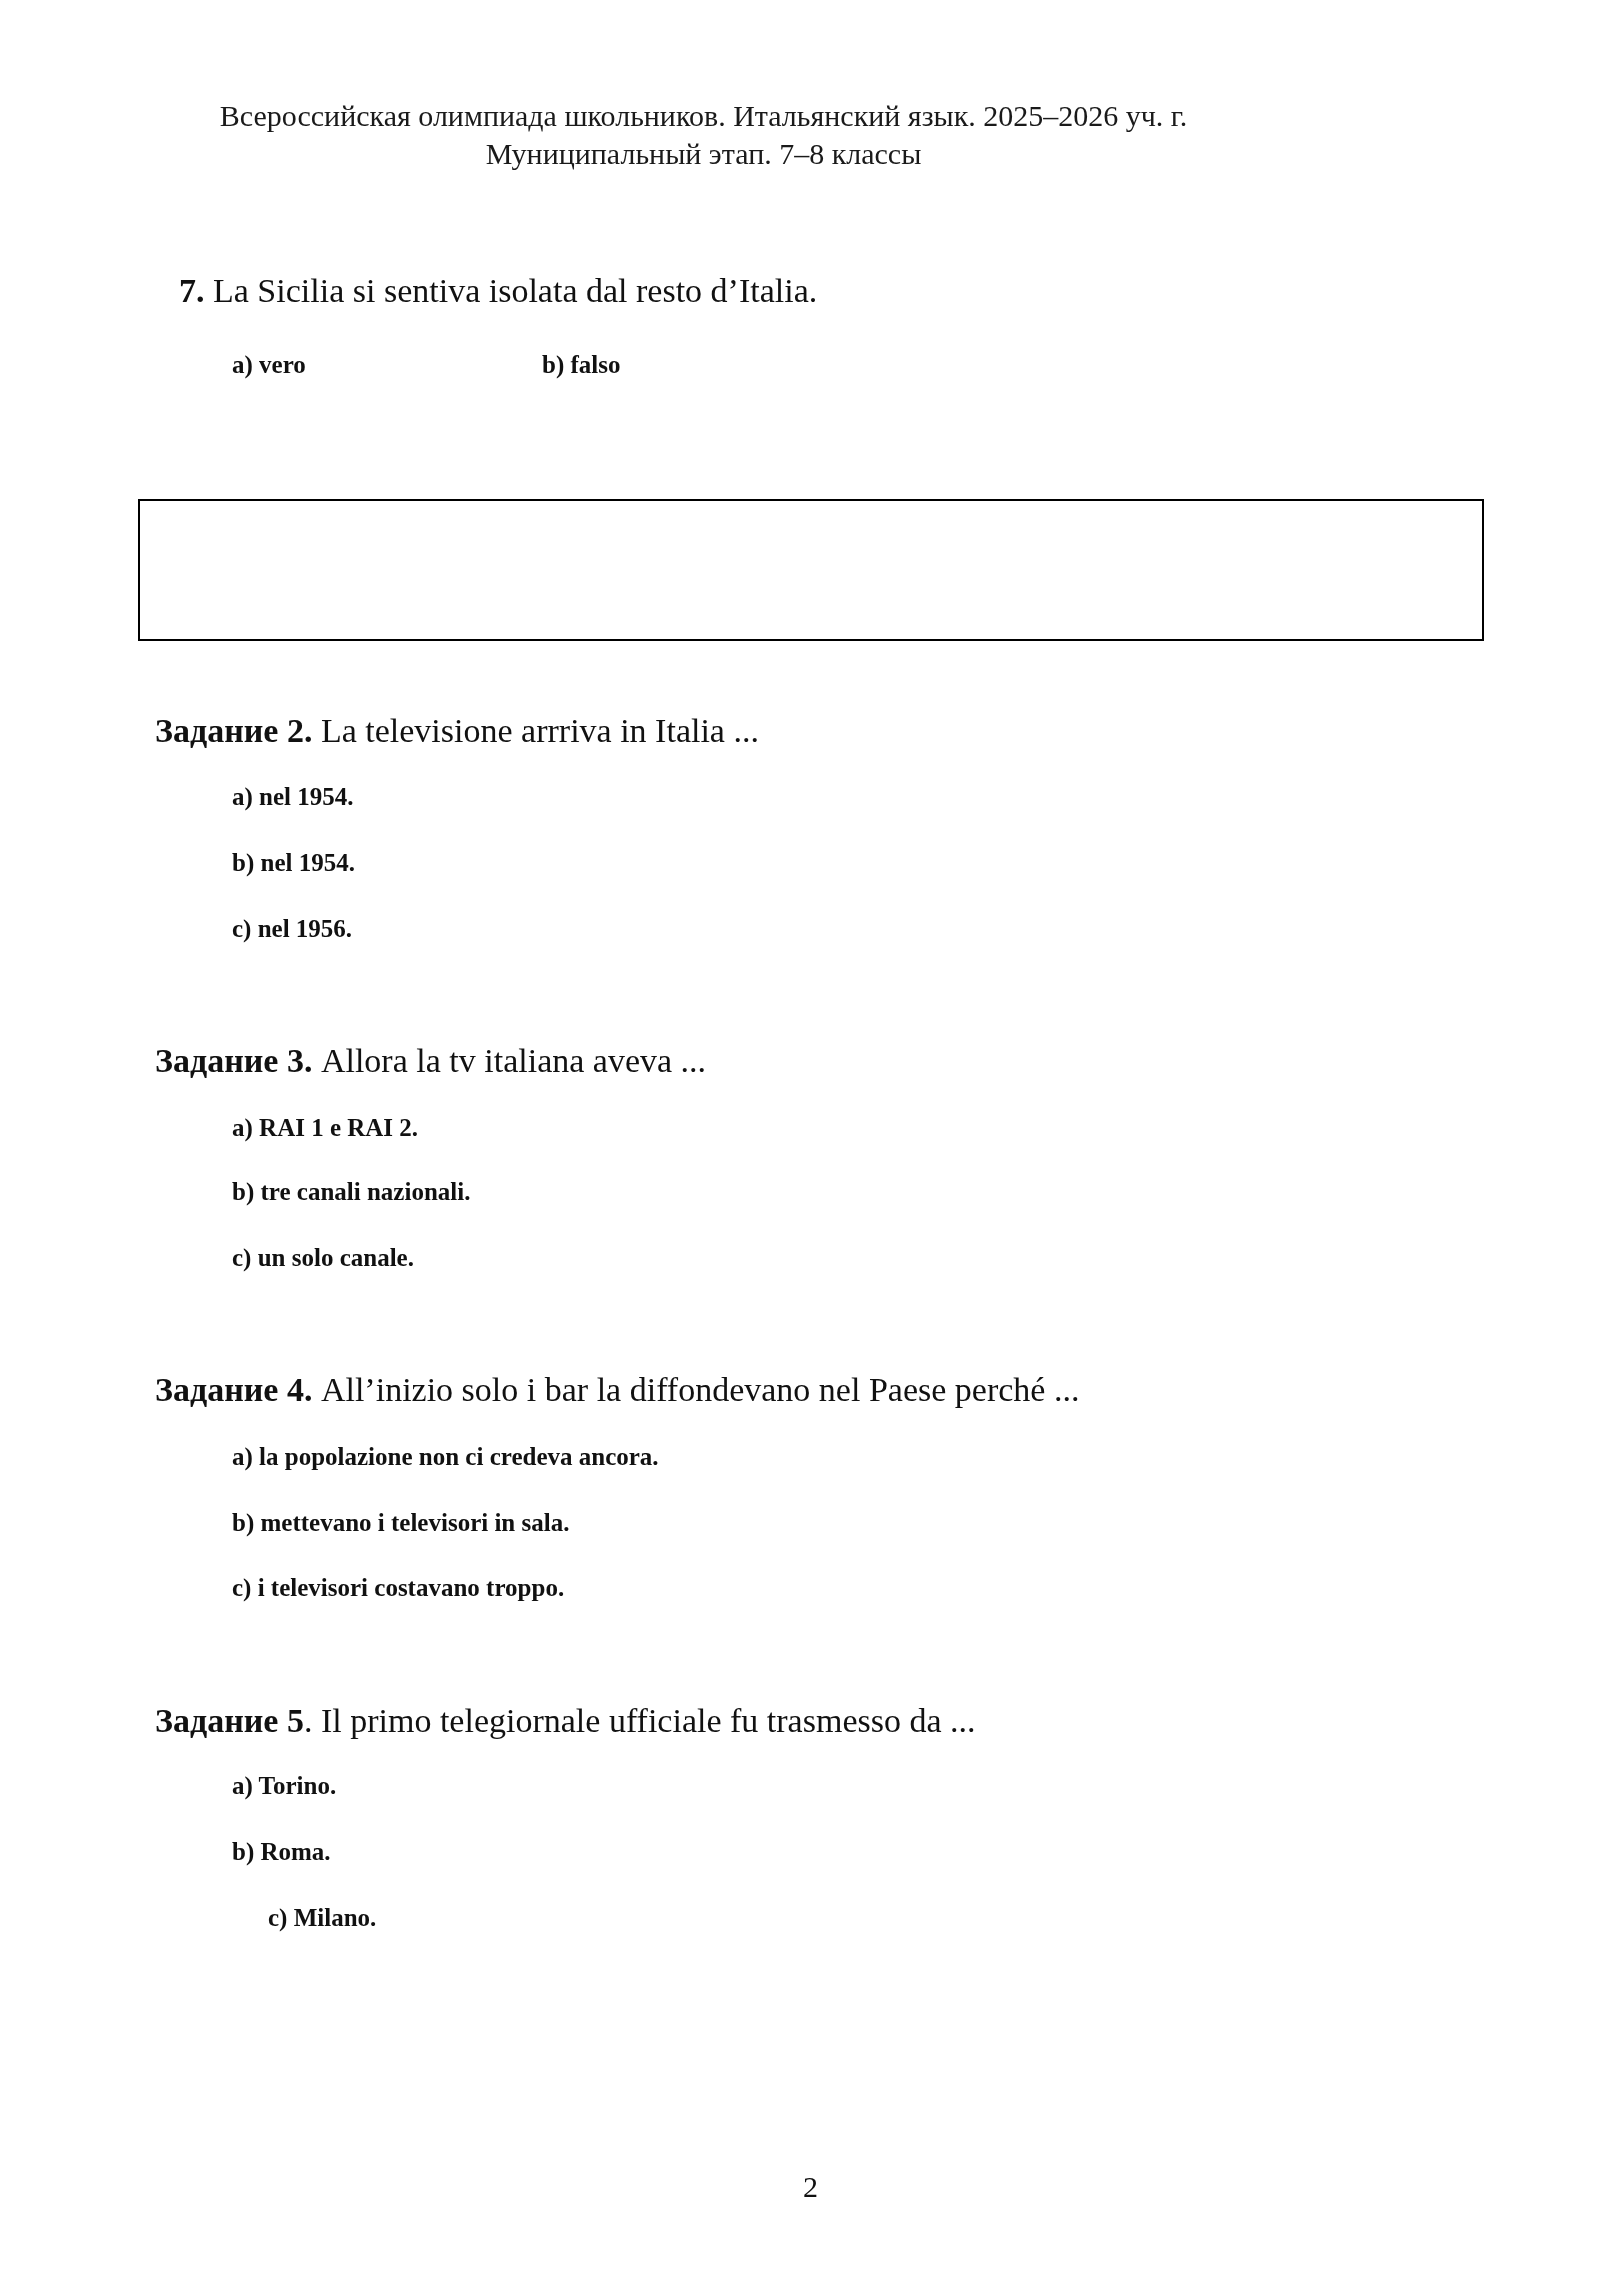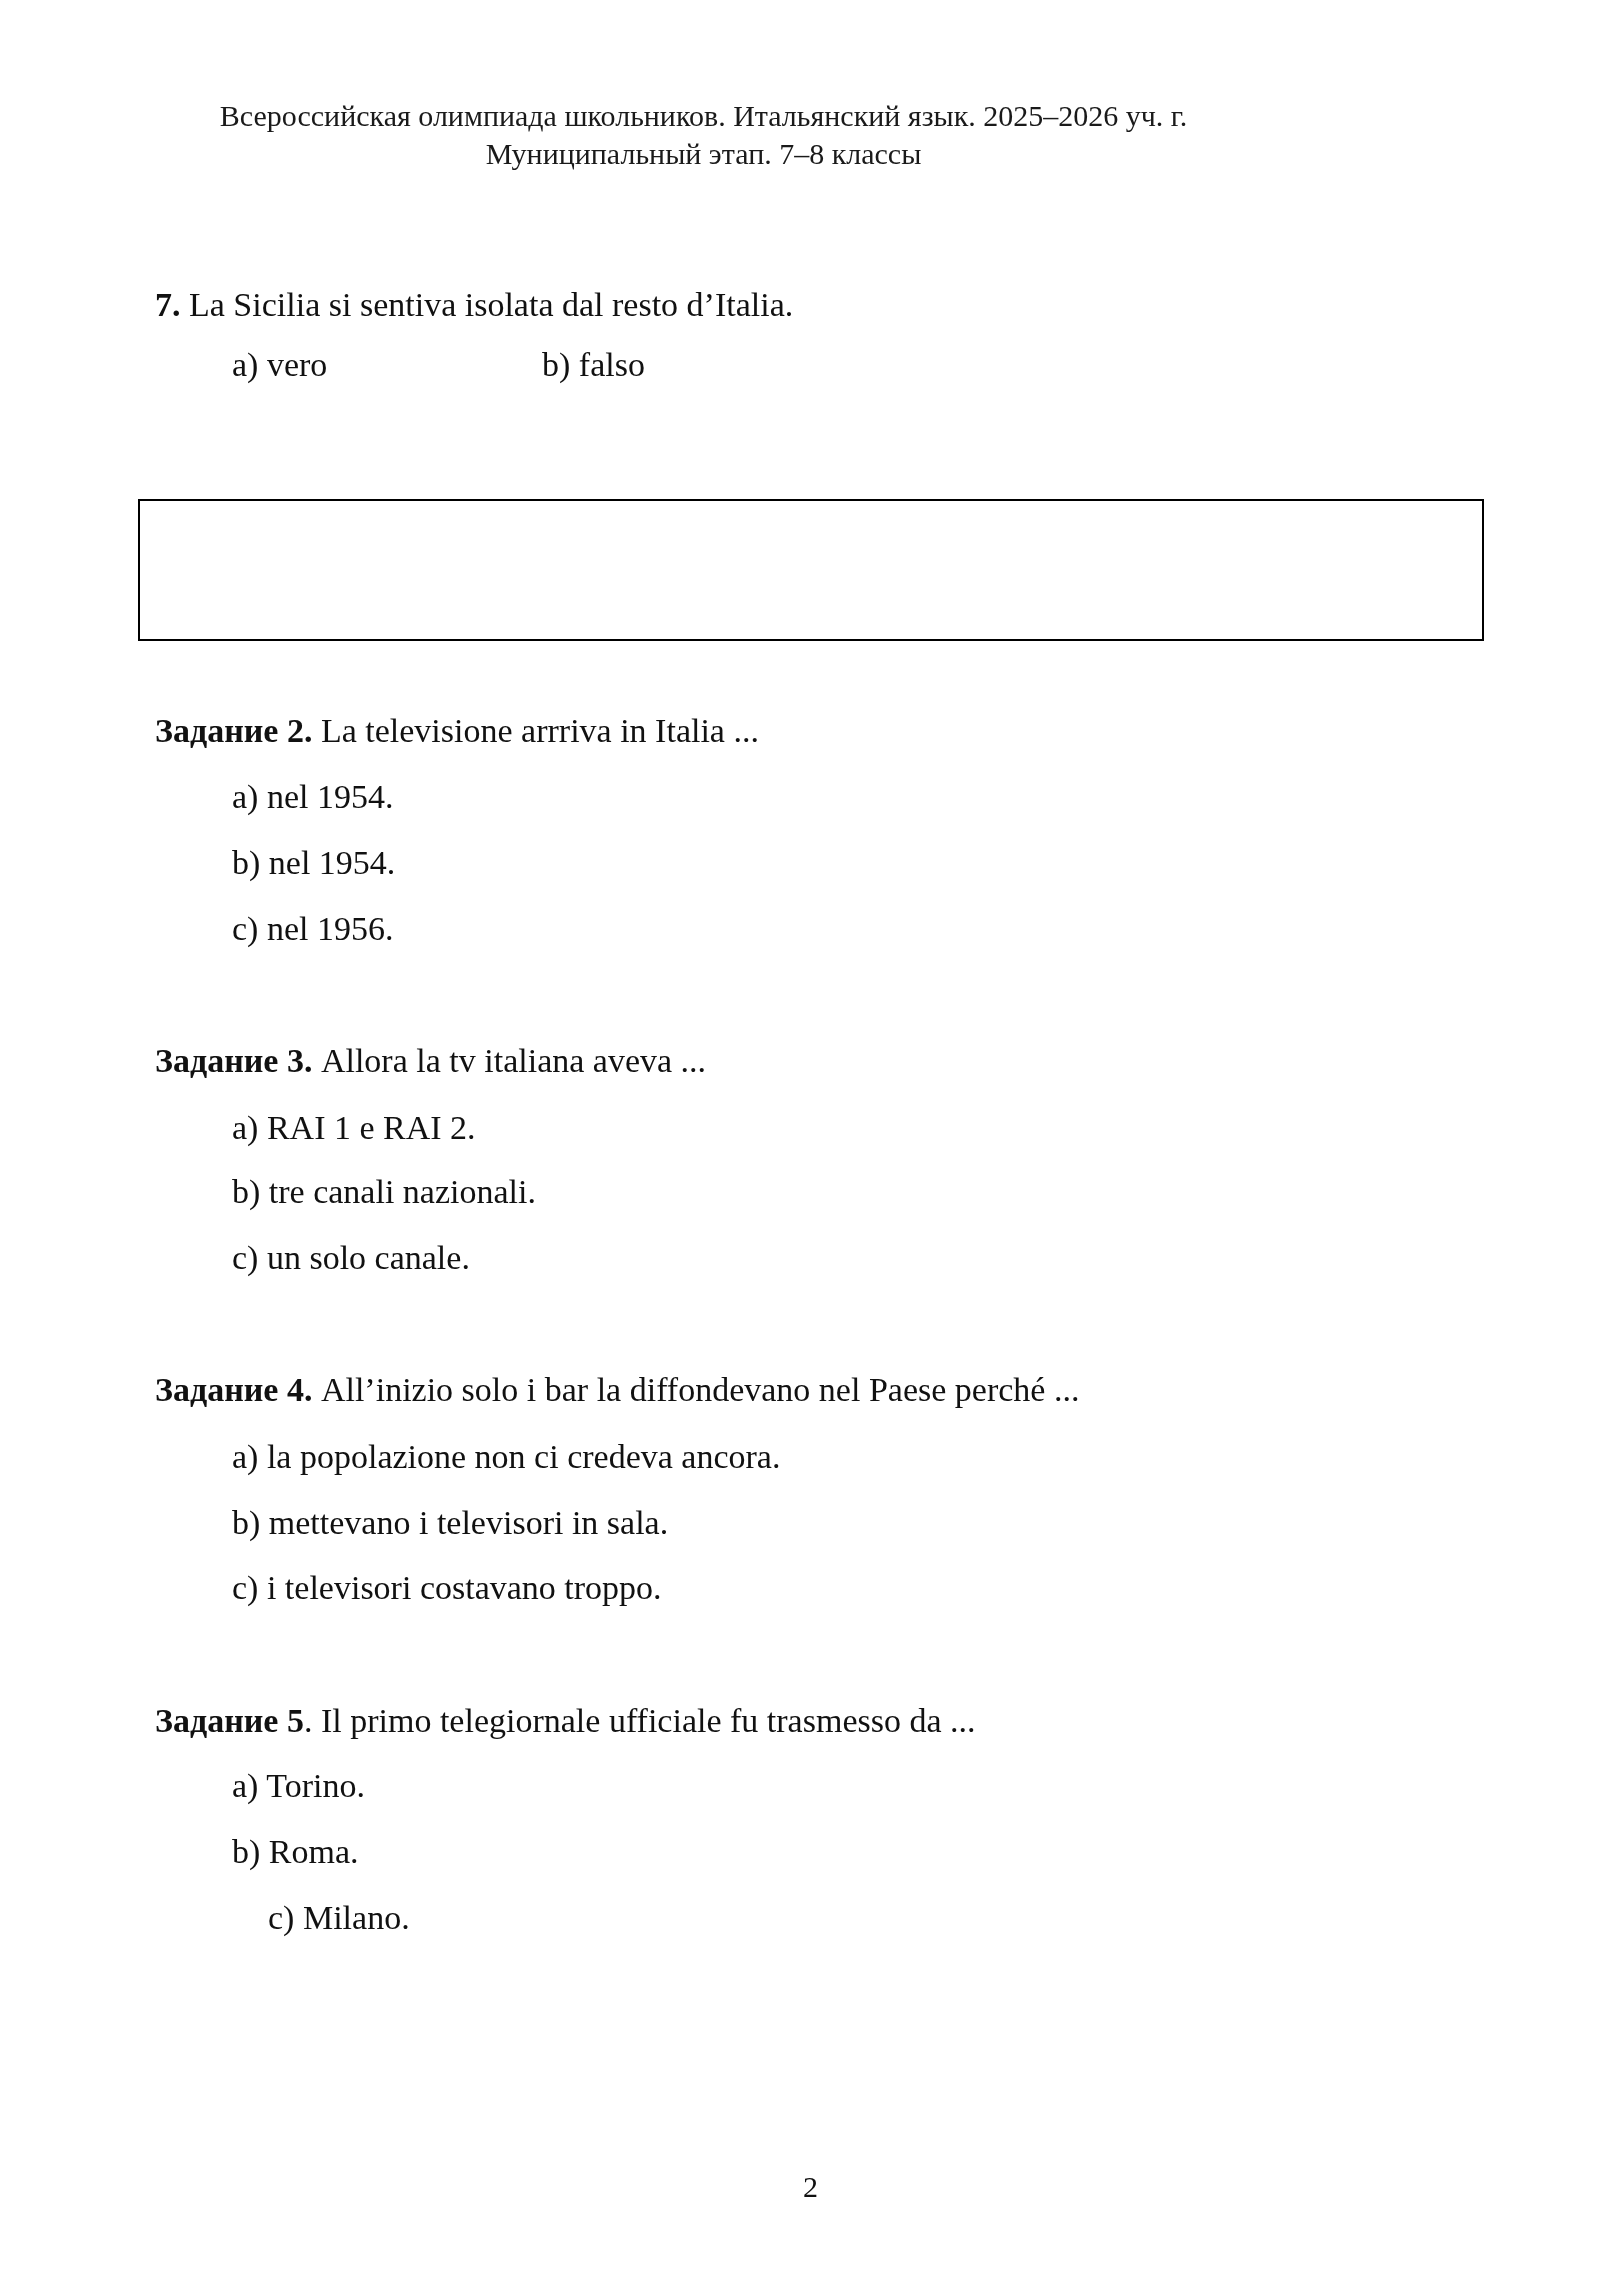--- a/index.html
+++ b/index.html
@@ -8,38 +8,38 @@
     font-family: "Liberation Serif", "DejaVu Serif", serif;
     color: #111111;
   }
   .abs { position: absolute; white-space: nowrap; }
   .header {
     position: absolute; left: 0; width: 1407px; text-align: center;
     font-size: 30px; line-height: 37px; color: #1a1a1a;
   }
   .q { font-size: 34px; line-height: 43px; left: 155px; }
   .q b { font-weight: bold; }
-  .opt { font-size: 34px; line-height: 43px; left: 232px; }
+  .opt { font-size: 25px; line-height: 43px; left: 232px; font-weight: bold; }
   .instr-box {
     position: absolute; left: 138px; top: 499px; width: 1342px; height: 138px;
     border: 2.5px solid #000;
   }
   .instr-line {
     position: absolute; left: 13.7px; font-size: 34px; line-height: 43px;
     font-weight: bold; font-style: italic; white-space: nowrap;
   }
   .pagenum { position: absolute; left: 0; width: 1621px; text-align: center; font-size: 30px; line-height: 37px; top: 2168px; }
 </style>
 </head>
 <body>
 
 <div class="header" style="top:97px;">Всероссийская олимпиада школьников. Итальянский язык. 2025–2026 уч. г.</div>
 <div class="header" style="top:135px;">Муниципальный этап. 7–8 классы</div>
 
-<div class="abs q" style="top:283px;">
+<div class="abs q" style="top:269px;margin-left:24px;">
   <b>7.</b><span> La Sicilia si sentiva isolata dal resto d’Italia.</span>
 </div>
 <div class="abs opt" style="top:343px;">a) vero</div>
 <div class="abs opt" style="top:343px; left:542px;text-align:center;">b) falso</div>
 
 <div class="instr-box">
 </div>
 
 <div class="abs q" style="top:709px;">
   <b>Задание 2.</b><span> La televisione arrriva in Italia ...</span>

